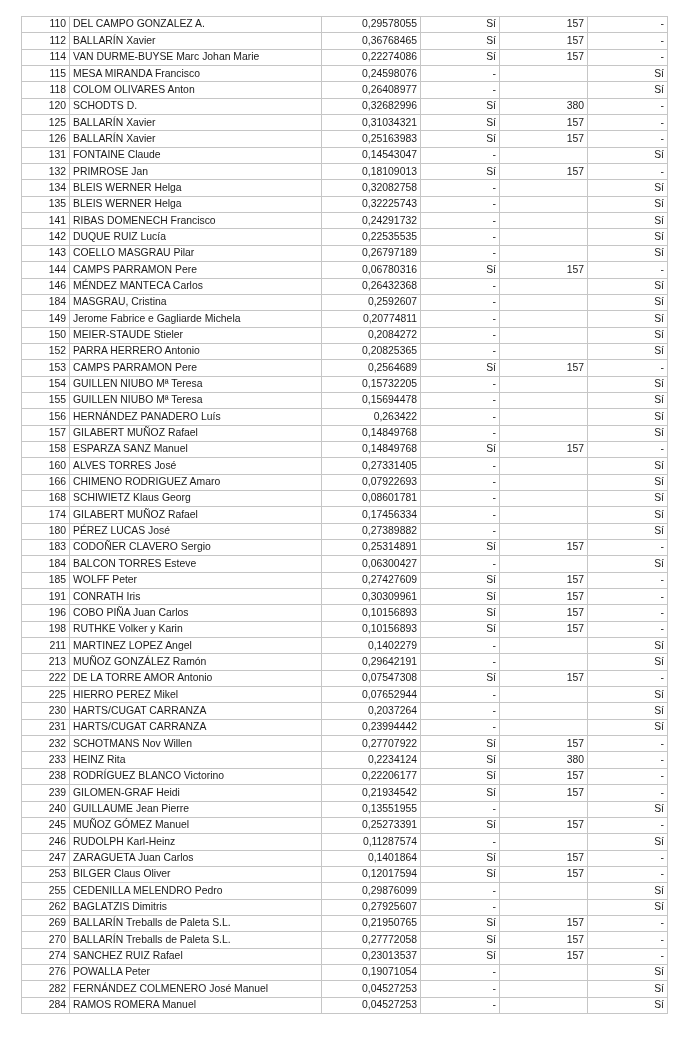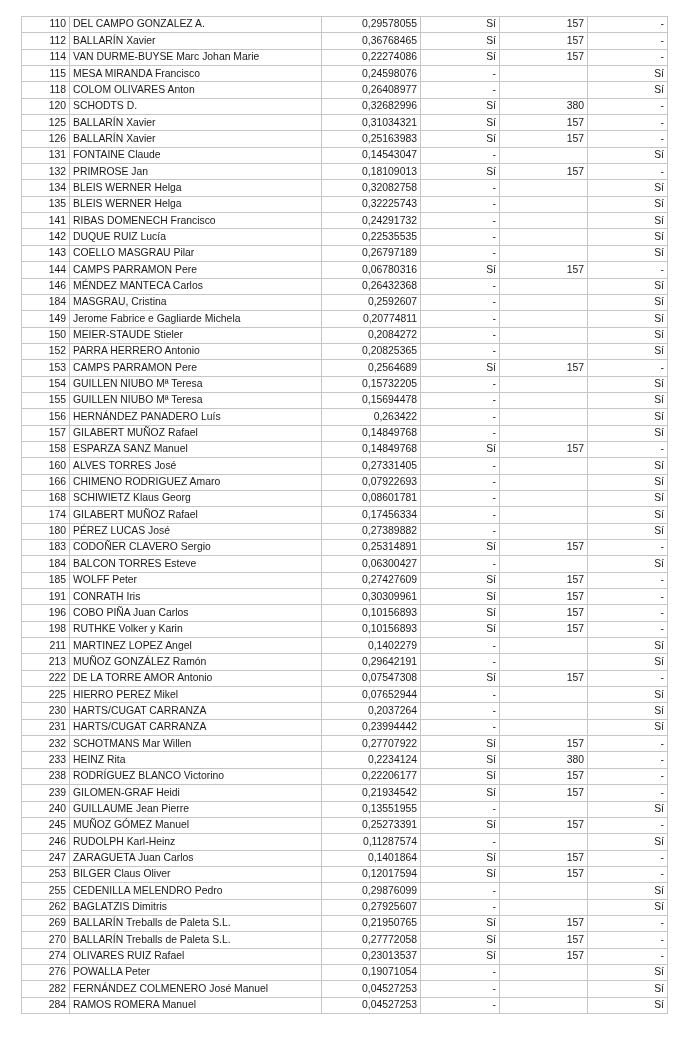--- a/index.html
+++ b/index.html
@@ -407,21 +407,21 @@
       <tr>
     <td class="id">231</td>
     <td class="name">HARTS/CUGAT CARRANZA</td>
     <td class="val">0,23994442</td>
     <td class="a">-</td>
     <td class="b"></td>
     <td class="c">Sí</td>
   </tr>
       <tr>
     <td class="id">232</td>
-    <td class="name">SCHOTMANS  Mar Willen</td>
+    <td class="name">SCHOTMANS  Nov Willen</td>
     <td class="val">0,27707922</td>
     <td class="a">Sí</td>
     <td class="b">157</td>
     <td class="c">-</td>
   </tr>
       <tr>
     <td class="id">233</td>
     <td class="name">HEINZ Rita</td>
     <td class="val">0,2234124</td>
     <td class="a">Sí</td>
@@ -511,21 +511,21 @@
       <tr>
     <td class="id">270</td>
     <td class="name">BALLARÍN Treballs de Paleta  S.L.</td>
     <td class="val">0,27772058</td>
     <td class="a">Sí</td>
     <td class="b">157</td>
     <td class="c">-</td>
   </tr>
       <tr>
     <td class="id">274</td>
-    <td class="name">OLIVARES RUIZ Rafael</td>
+    <td class="name">SANCHEZ RUIZ Rafael</td>
     <td class="val">0,23013537</td>
     <td class="a">Sí</td>
     <td class="b">157</td>
     <td class="c">-</td>
   </tr>
       <tr>
     <td class="id">276</td>
     <td class="name">POWALLA  Peter</td>
     <td class="val">0,19071054</td>
     <td class="a">-</td>

